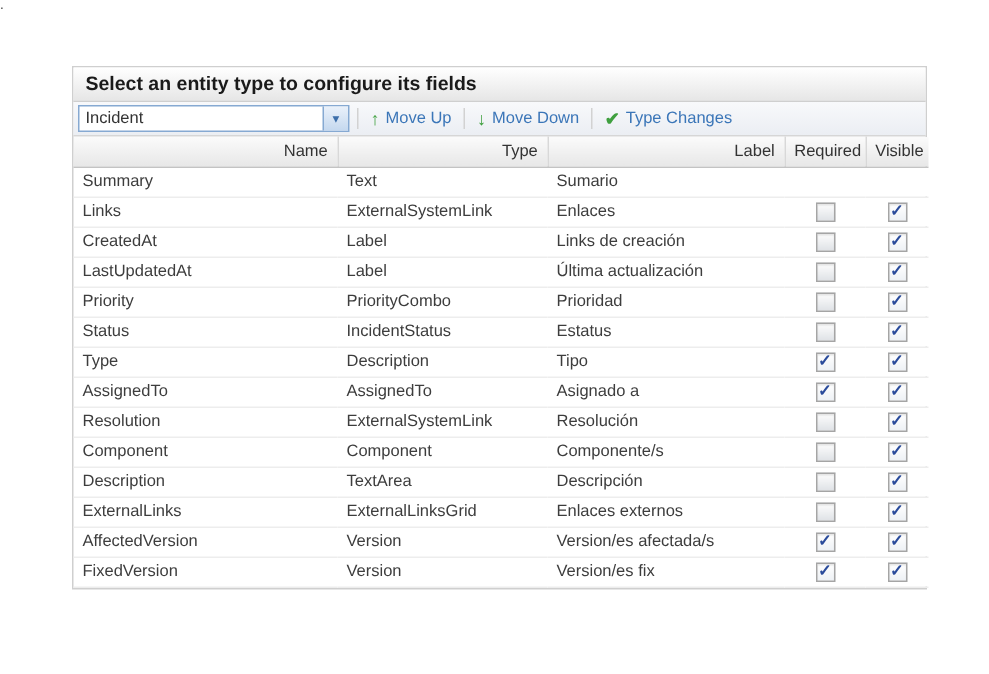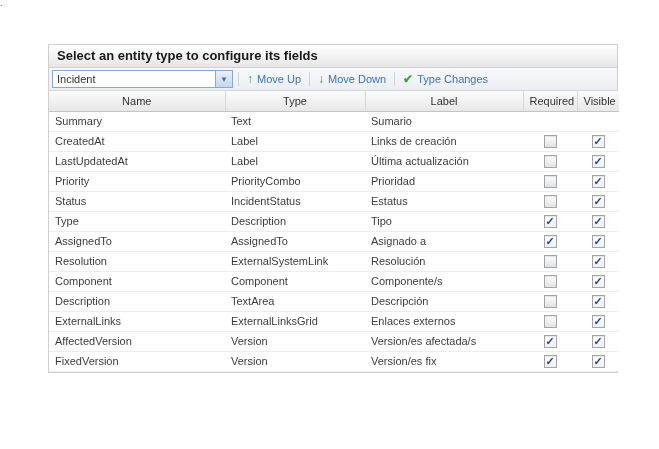--- a/index.html
+++ b/index.html
@@ -51,21 +51,21 @@
   .tb-icon{font-size:12px;font-weight:bold;color:#3fa03f;line-height:1;}
 
   
   table.grid{border-collapse:collapse;width:100%;table-layout:fixed;font-size:11px;}
   col.c-name{width:176px;}col.c-type{width:140px;}col.c-label{width:158px;}
   col.c-req{width:54px;}col.c-vis{width:42px;}
   thead th{
     height:20px;box-sizing:border-box;
     background:linear-gradient(#fbfbfb,#e7e7e7);
     border-right:1px solid #d8d8d8;border-bottom:1px solid #c3c3c3;
-    font-weight:normal;color:#333;text-align:center;
+    font-weight:normal;color:#333;text-align:right;
     padding:0 6px;white-space:nowrap;overflow:hidden;
   }
   thead th:last-child{border-right:none;}
   tbody td{
     height:20px;box-sizing:border-box;
     border-bottom:1px solid #ededed;
     padding:0 6px;color:#3d3d3d;
     white-space:nowrap;overflow:hidden;background:#fff;
   }
   td.cb-cell{text-align:center;padding:0;}
@@ -131,20 +131,27 @@
     </thead>
     <tbody>
         <tr>
           <td>Summary</td>
           <td>Text</td>
           <td>Sumario</td>
           <td class="cb-cell"></td>
           <td class="cb-cell"></td>
         </tr>
         <tr>
+          <td>Links</td>
+          <td>ExternalSystemLink</td>
+          <td>Enlaces</td>
+          <td class="cb-cell"><span class="cb"></span></td>
+          <td class="cb-cell"><span class="cb checked">✓</span></td>
+        </tr>
+        <tr>
           <td>CreatedAt</td>
           <td>Label</td>
           <td>Links de creación</td>
           <td class="cb-cell"><span class="cb"></span></td>
           <td class="cb-cell"><span class="cb checked">✓</span></td>
         </tr>
         <tr>
           <td>LastUpdatedAt</td>
           <td>Label</td>
           <td>Última actualización</td>

